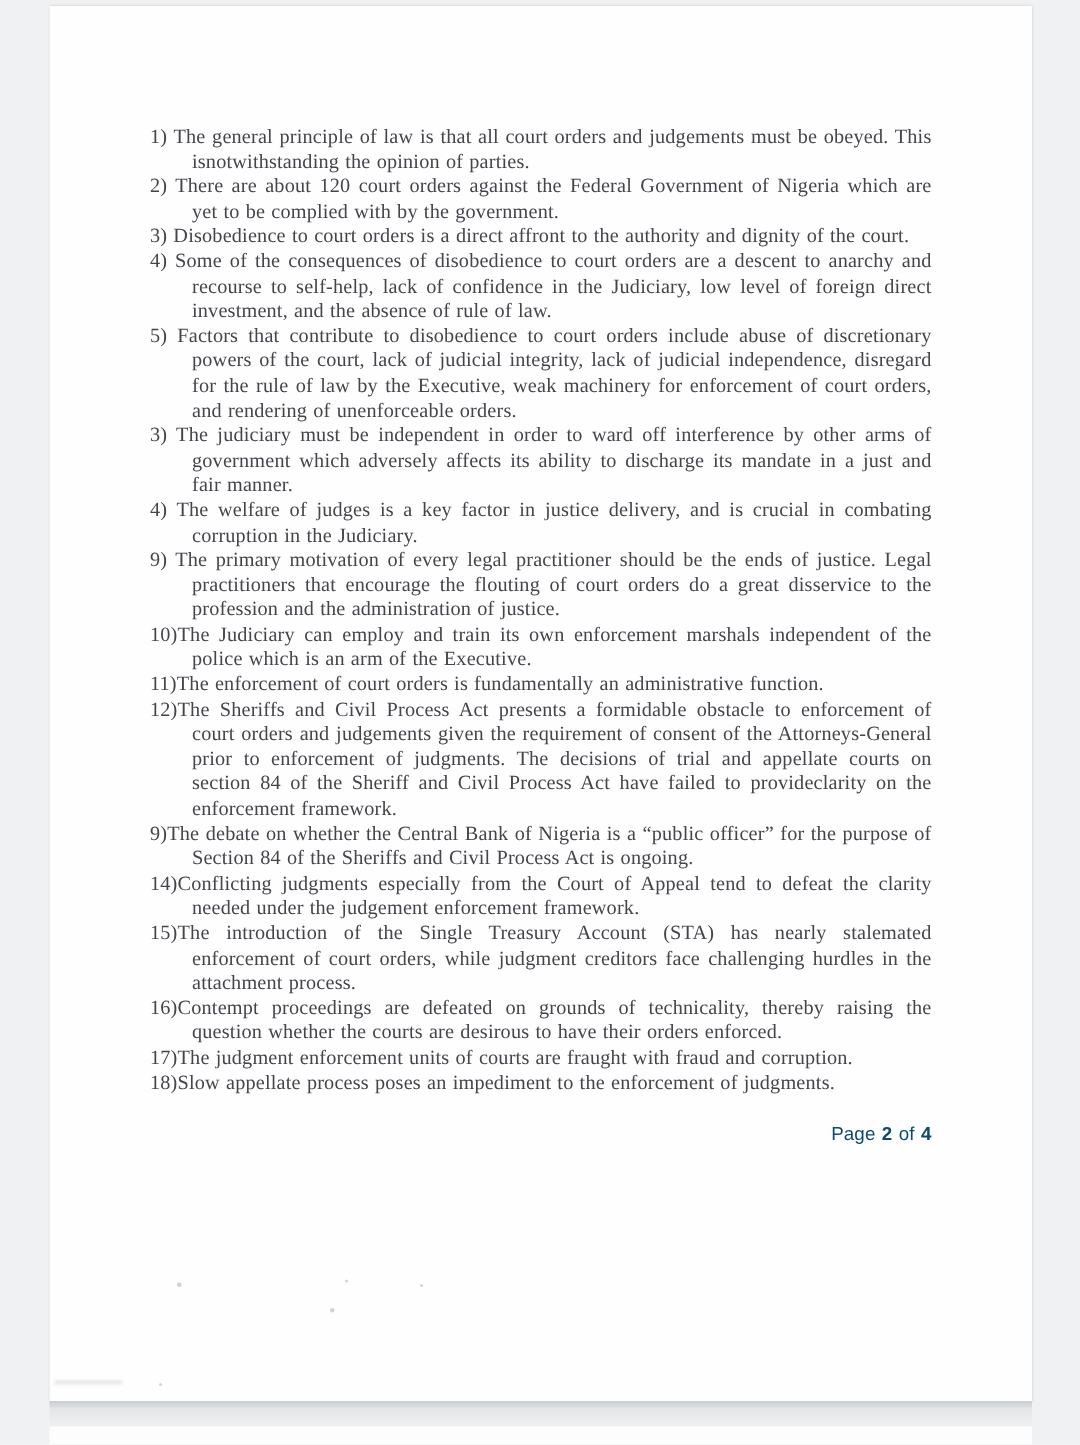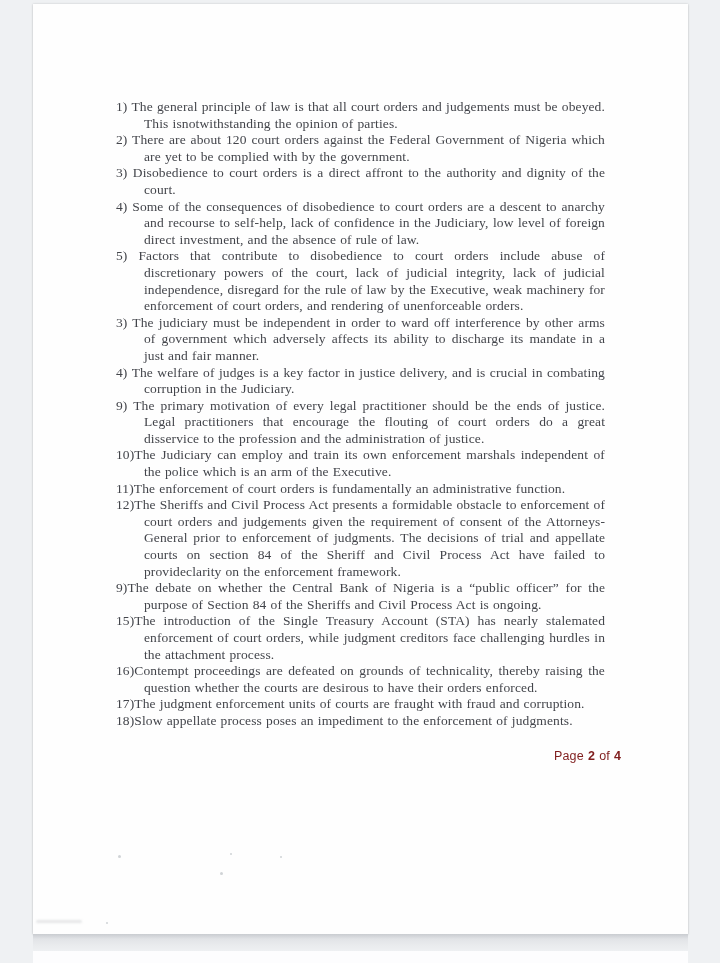--- a/index.html
+++ b/index.html
@@ -34,35 +34,35 @@
     top: 79px;
     font-size: 13.5px;
     line-height: 16.6px;
     color: #43454b;
     text-align: justify;
     letter-spacing: 0.12px;
     word-spacing: 0.6px;
     filter: blur(0.24px);
   }
   ol.numbered-list {
-    margin: 16px;
+    margin: 0;
     padding: 0;
     list-style: none;
   }
   ol.numbered-list li {
     padding-left: 28px;
     text-indent: -28px;
   }
   .page-footer {
     margin-top: 18px;
     text-align: right;
     font-family: "Liberation Sans", sans-serif;
     font-size: 12.5px;
     letter-spacing: 0.1px;
-    color: #7f1d1d;
+    color: #0c4a6e;
     filter: none;
   }
   .page-footer .num { font-weight: bold; }
   .page-gap {
     position: absolute;
     left: 33px;
     top: 934px;
     width: 655px;
     height: 17px;
     background: linear-gradient(to bottom, #c9ccd0 0%, #e2e4e7 30%, #eaecee 70%, #eef0f2 100%);
@@ -113,20 +113,21 @@
         <li>3) Disobedience to court orders is a direct affront to the authority and dignity of the court.</li>
         <li>4) Some of the consequences of disobedience to court orders are a descent to anarchy and recourse to self-help, lack of confidence in the Judiciary, low level of foreign direct investment, and the absence of rule of law.</li>
         <li>5) Factors that contribute to disobedience to court orders include abuse of discretionary powers of the court, lack of judicial integrity, lack of judicial independence, disregard for the rule of law by the Executive, weak machinery for enforcement of court orders, and rendering of unenforceable orders.</li>
         <li>3) The judiciary must be independent in order to ward off interference by other arms of government which adversely affects its ability to discharge its mandate in a just and fair manner.</li>
         <li>4) The welfare of judges is a key factor in justice delivery, and is crucial in combating corruption in the Judiciary.</li>
         <li>9) The primary motivation of every legal practitioner should be the ends of justice. Legal practitioners that encourage the flouting of court orders do a great disservice to the profession and the administration of justice.</li>
         <li>10)The Judiciary can employ and train its own enforcement marshals independent of the police which is an arm of the Executive.</li>
         <li>11)The enforcement of court orders is fundamentally an administrative function.</li>
         <li>12)The Sheriffs and Civil Process Act presents a formidable obstacle to enforcement of court orders and judgements given the requirement of consent of the Attorneys-General prior to enforcement of judgments. The decisions of trial and appellate courts on section 84 of the Sheriff and Civil Process Act have failed to provideclarity on the enforcement framework.</li>
         <li>9)The debate on whether the Central Bank of Nigeria is a “public officer” for the purpose of Section 84 of the Sheriffs and Civil Process Act is ongoing.</li>
+        <li>14)Conflicting judgments especially from the Court of Appeal tend to defeat the clarity needed under the judgement enforcement framework.</li>
         <li>15)The introduction of the Single Treasury Account (STA) has nearly stalemated enforcement of court orders, while judgment creditors face challenging hurdles in the attachment process.</li>
         <li>16)Contempt proceedings are defeated on grounds of technicality, thereby raising the question whether the courts are desirous to have their orders enforced.</li>
         <li>17)The judgment enforcement units of courts are fraught with fraud and corruption.</li>
         <li>18)Slow appellate process poses an impediment to the enforcement of judgments.</li>
       </ol>
       <div class="page-footer">
         <span>Page</span>
         <span class="num">2</span>
         <span>of</span>
         <span class="num">4</span>

